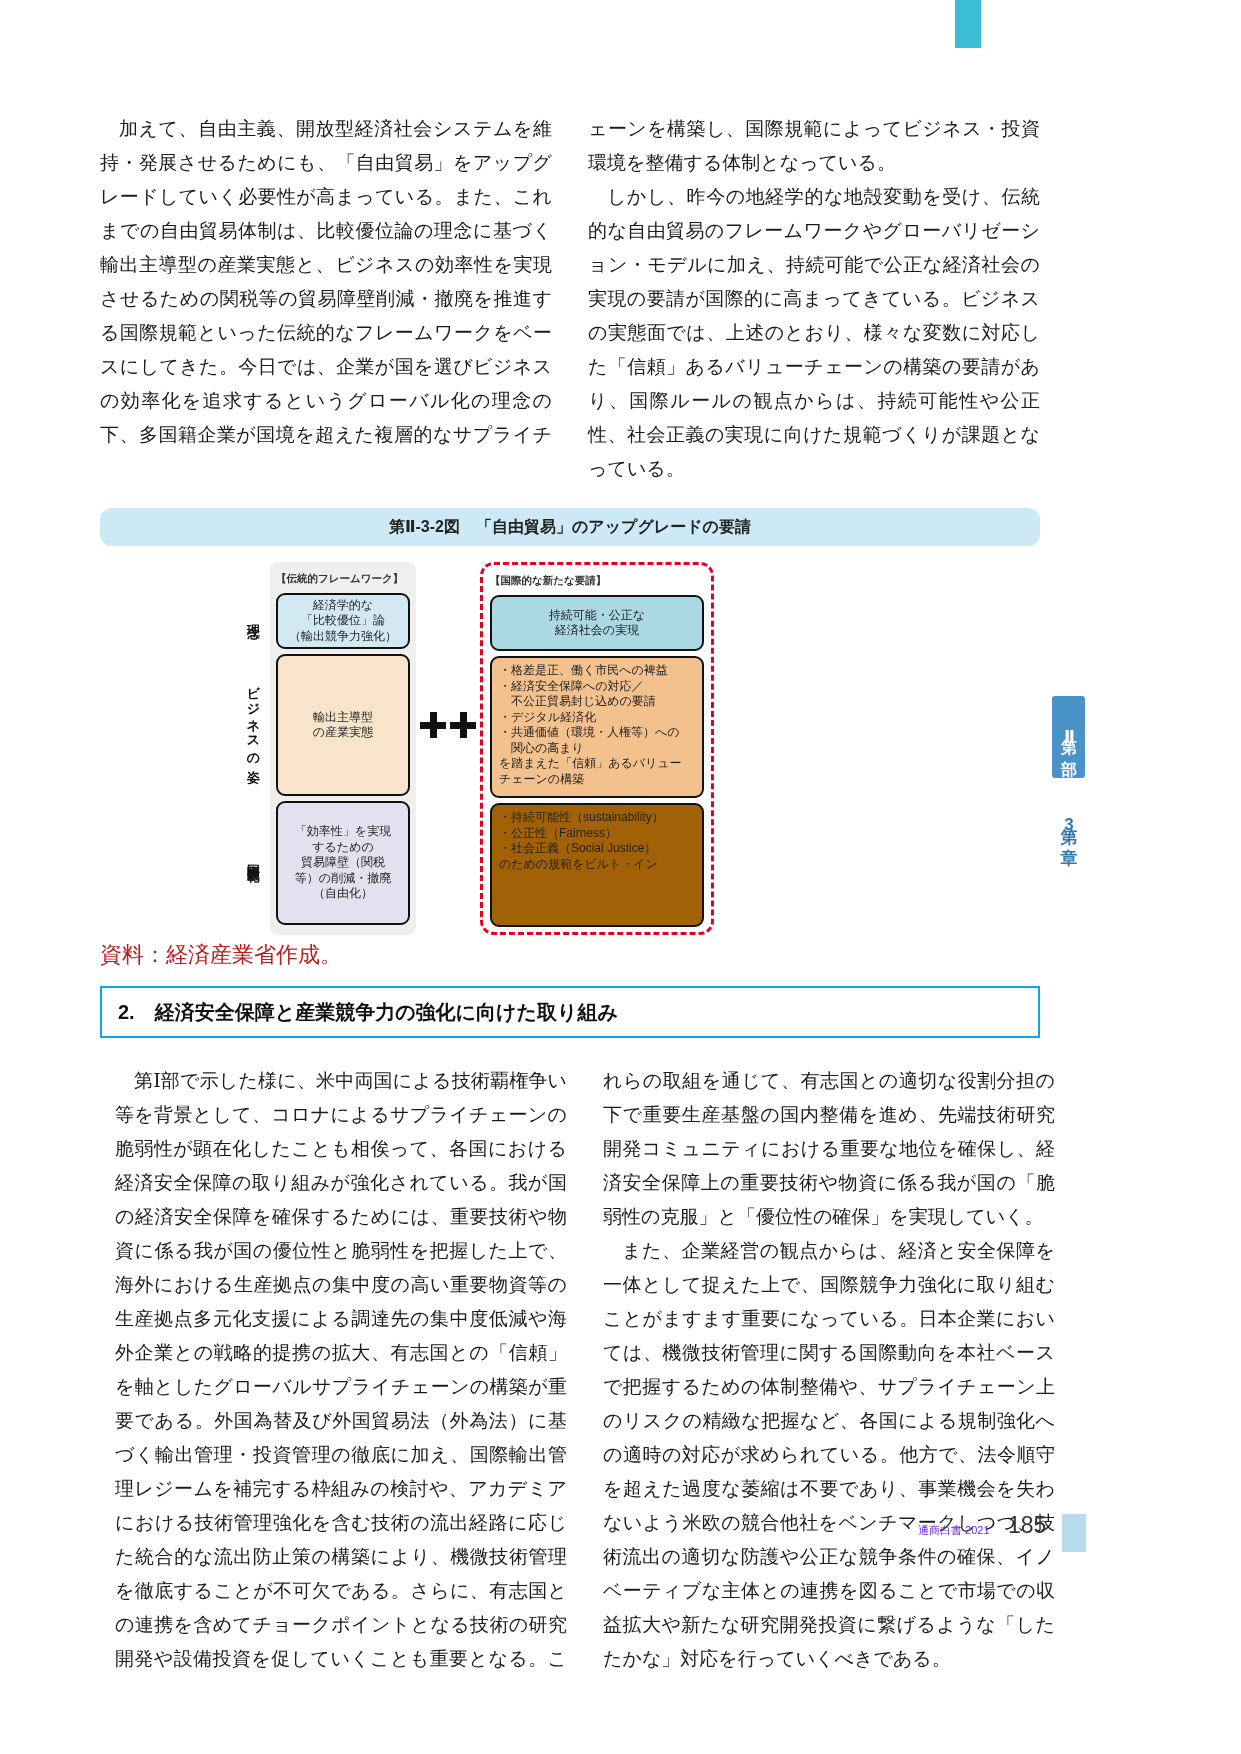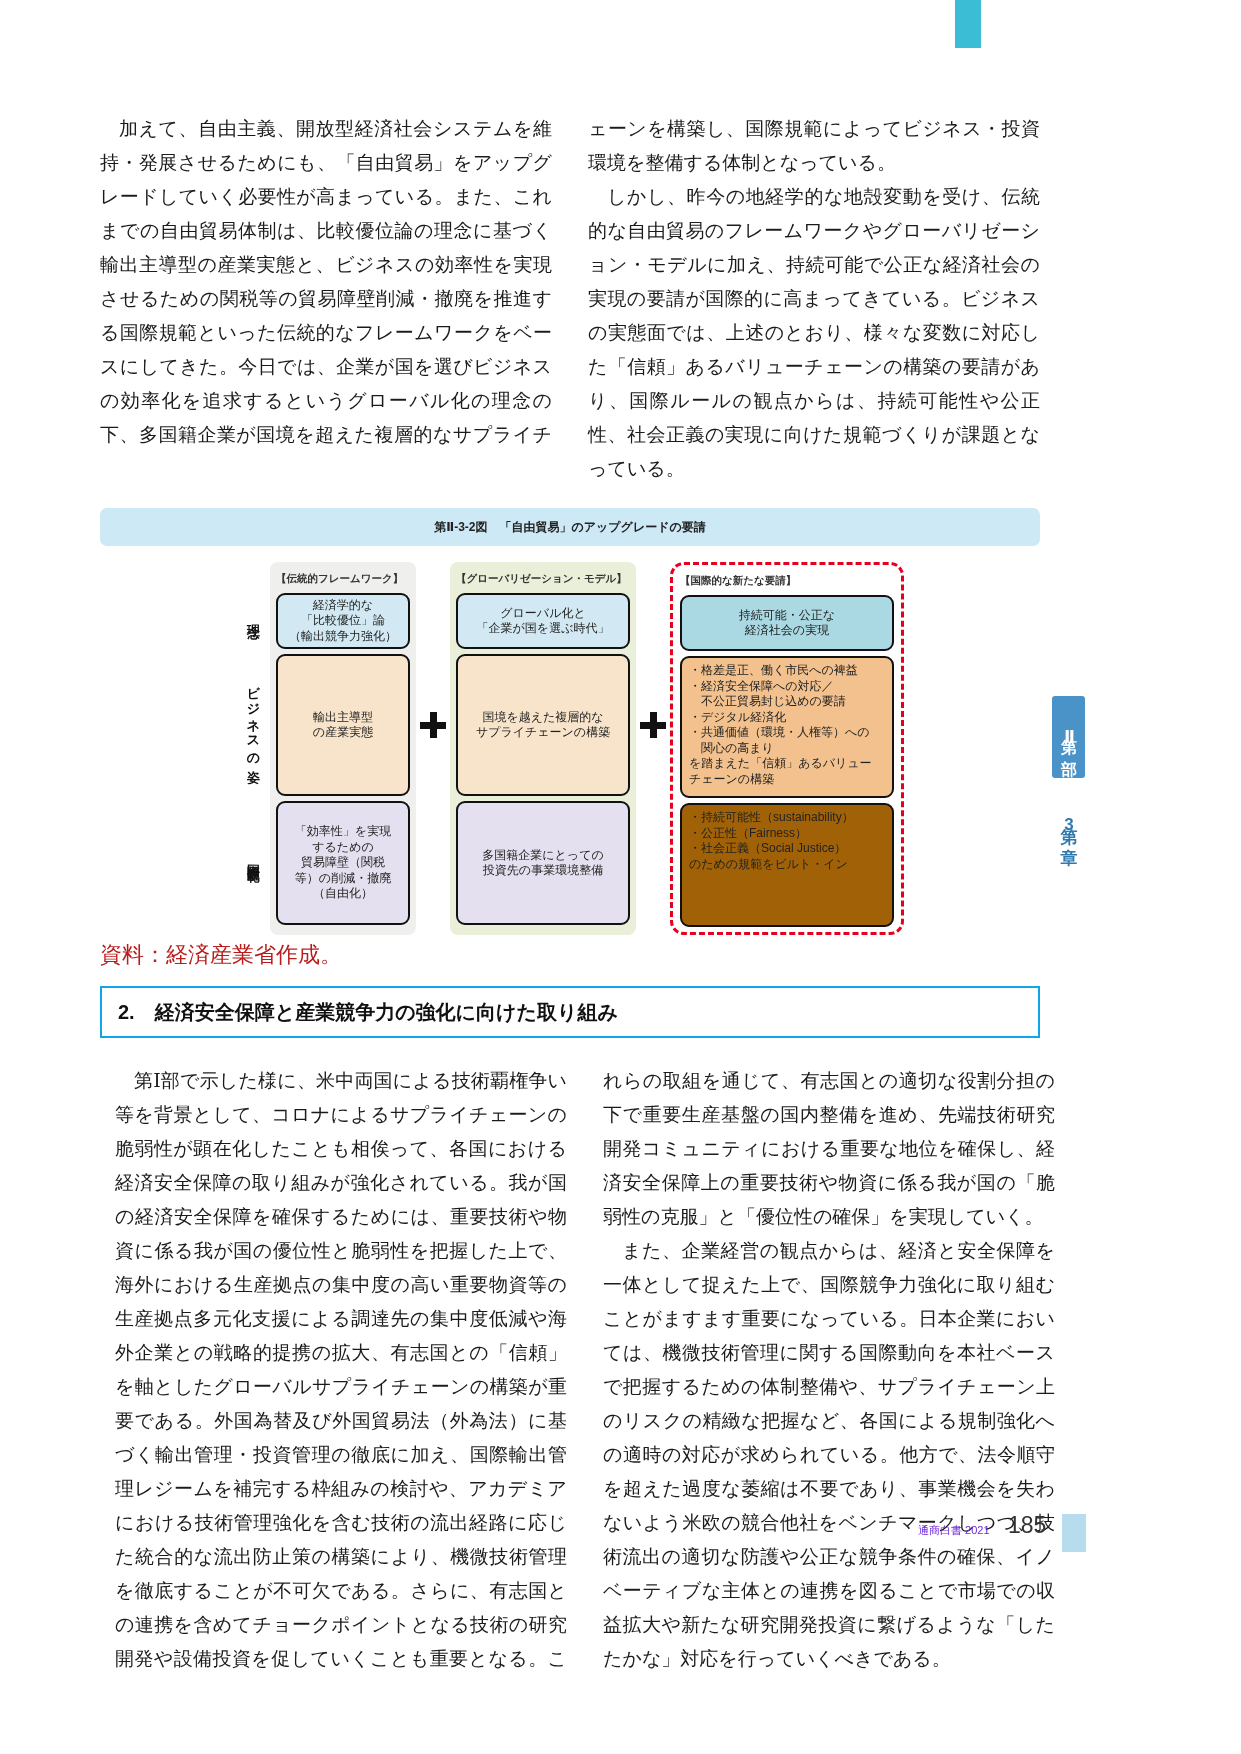--- a/index.html
+++ b/index.html
@@ -13,24 +13,24 @@
 
   .content { position:absolute; left:100px; top:112px; width:940px; height:1600px; }
 
   .cols { column-count:2; column-gap:36px; text-align:justify; font-size:19px; line-height:34px; }
   .cols p { margin:0; text-indent:1em; }
   .cols-top { position:absolute; top:0; left:0; width:940px; }
   .cols-bottom { position:absolute; top:952px; left:15px; width:940px; }
 
   .fig-title {
     position:absolute; top:396px; left:0; width:940px; height:38px;
-    background:#cde9f6; border-radius:7px;
+    background:#cde9f6; border-radius:12px;
     display:flex; align-items:center; justify-content:center;
     font-family:"Liberation Sans","DejaVu Sans",sans-serif;
-    font-size:12px; font-weight:600; color:#222;
+    font-size:16px; font-weight:600; color:#222;
   }
 
   .diagram {
     position:absolute; top:450px; left:140px;
     display:flex; gap:4px;
     font-family:"Liberation Sans","DejaVu Sans",sans-serif;
   }
   .row-labels { width:26px; padding-top:26px; display:flex; flex-direction:column; gap:5px; }
   .rl-cell { display:flex; align-items:center; justify-content:center; }
   .rl-cell.r1 { height:56px; } .rl-cell.r2 { height:142px; } .rl-cell.r3 { height:124px; }
@@ -128,29 +128,20 @@
 するための
 貿易障壁（関税
 等）の削減・撤廃
 （自由化）</div>
       </div>
 
       <div class="plus-cell">
         <div class="plus-icon"></div>
       </div>
 
-      <div class="panel panel2">
-        <div class="panel-h">【グローバリゼーション・モデル】</div>
-        <div class="box b-idea c-blue">グローバル化と
-「企業が国を選ぶ時代」</div>
-        <div class="box b-biz c-peach">国境を越えた複層的な
-サプライチェーンの構築</div>
-        <div class="box b-norm c-purple">多国籍企業にとっての
-投資先の事業環境整備</div>
-      </div>
 
       <div class="plus-cell">
         <div class="plus-icon"></div>
       </div>
 
       <div class="panel panel3">
         <div class="panel-h">【国際的な新たな要請】</div>
         <div class="box b-idea c-teal">持続可能・公正な
 経済社会の実現</div>
         <div class="box b-biz c-orange left">・格差是正、働く市民への裨益

